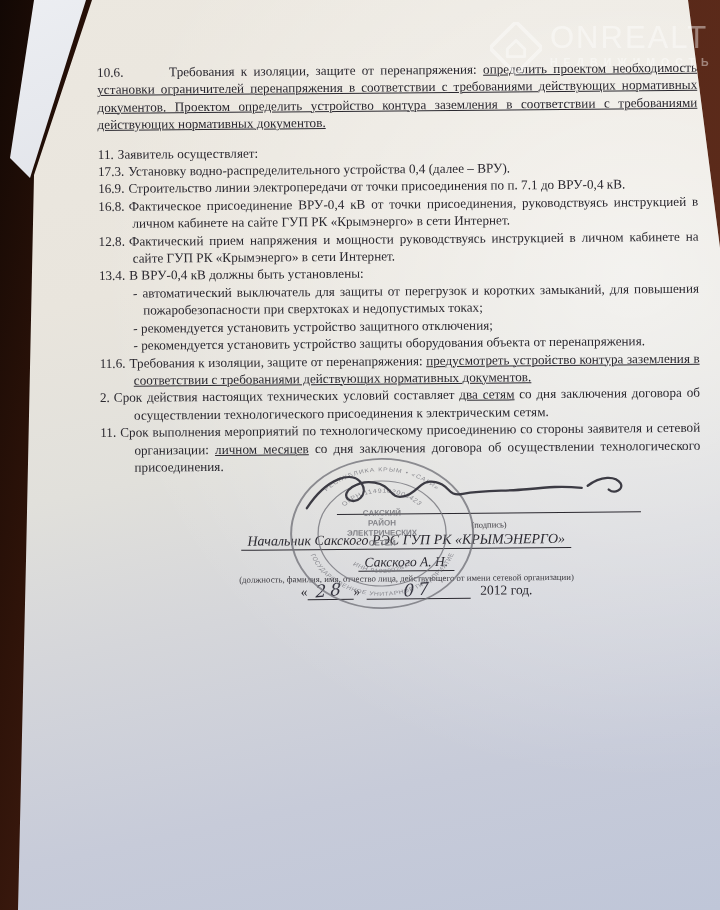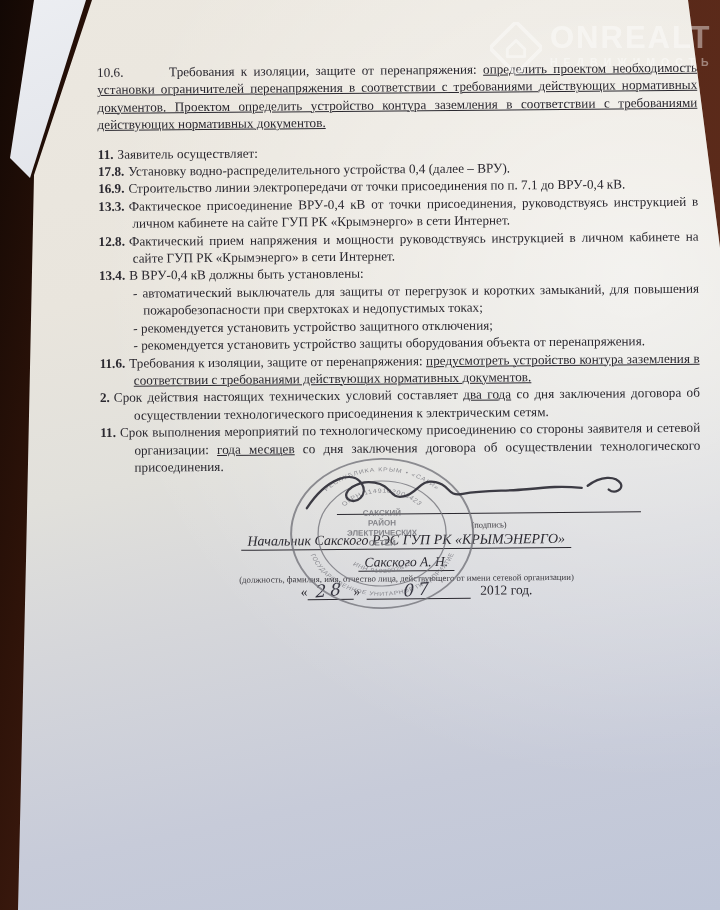--- a/index.html
+++ b/index.html
@@ -15,21 +15,21 @@
       linear-gradient(115deg,rgba(100,105,125,.30) 0%,rgba(100,105,125,0) 7%),
       radial-gradient(120% 90% at 88% 30%,rgba(255,255,255,.55),rgba(255,255,255,0) 62%),
       linear-gradient(168deg,#ece8e0 0%,#e9e5dd 30%,#e1e0db 48%,#d5d6da 63%,#c7cbd9 82%,#bfc6d8 100%);}
   .doc{position:absolute;left:97px;top:64px;width:600px;height:640px;
     transform:rotate(-0.5deg);transform-origin:0 0;
     color:#2b2930;font-size:13.2px;line-height:17.4px;}
   .p106{text-align:justify;margin:0 0 12px 0;}
   .num106{display:inline-block;width:72px;}
   .ul{text-decoration:underline;text-decoration-thickness:1.2px;}
   .item{padding-left:34px;text-indent:-34px;text-align:justify;}
-  .num{padding-right:4px;font-weight:bold;}
+  .num{padding-right:4px;}
   .sub{padding-left:44px;text-indent:-10px;text-align:justify;}
   
   .sig-rule{position:absolute;left:236px;top:452px;width:304px;border-top:1.4px solid #2b2930;}
   .sig-caption{position:absolute;left:236px;top:456px;width:304px;text-align:center;font-size:8.5px;color:#38363c;}
   .sig-title{position:absolute;left:120px;top:470px;width:370px;text-align:center;
     font-style:italic;font-size:14px;color:#2b2930;}
   .sig-title .uline,.sig-name .uline{border-bottom:1.4px solid #2b2930;padding:0 6px 1px 6px;}
   .sig-name{position:absolute;left:120px;top:492px;width:370px;text-align:center;
     font-style:italic;font-size:13.5px;color:#2b2930;}
   .sig-fine{position:absolute;left:60px;top:509px;width:490px;text-align:center;font-size:8.8px;color:#3a383e;}
@@ -38,50 +38,50 @@
   .blank.day{width:46px;}
   .blank.month{width:104px;margin:0 10px 0 6px;}
   .hand{font-family:"DejaVu Serif",serif;font-style:italic;font-size:17px;letter-spacing:4px;
     color:#33323e;display:inline-block;transform:rotate(-5deg) skewX(-6deg);}
   .stamp{position:absolute;left:186px;top:394px;width:190px;height:156px;opacity:.8;}
   .signature-svg{position:absolute;left:200px;top:406px;width:352px;height:58px;}
   
   .watermark{position:absolute;left:490px;top:22px;display:flex;align-items:flex-start;gap:8px;
     opacity:.42;color:#fff;font-family:"Liberation Sans",sans-serif;pointer-events:none;}
   .wm-logo{width:52px;height:52px;}
-  .wm-brand{font-size:31px;font-weight:bold;letter-spacing:2px;line-height:32px;}
+  .wm-brand{font-size:31px;font-weight:normal;letter-spacing:2px;line-height:32px;}
   .wm-tagline{font-size:10.5px;letter-spacing:6px;margin-top:2px;font-weight:bold;}
 </style>
 </head>
 <body>
 
 <div class="scene">
   <div class="under-sheet"></div>
   <div class="paper"></div>
 
   <div class="doc">
 
     <div class="p106"><span class="num106">10.6.</span><span>Требования к изоляции, защите от перенапряжения: </span><span class="ul">определить проектом необходимость установки ограничителей перенапряжения в соответствии с требованиями действующих нормативных документов. Проектом определить устройство контура заземления в соответствии с требованиями действующих нормативных документов.</span></div>
 
     <div class="item"><span class="num">11.</span><span>Заявитель осуществляет:</span></div>
-    <div class="item"><span class="num">17.8.</span><span>Установку водно-распределительного устройства 0,4 (далее – ВРУ).</span></div>
+    <div class="item"><span class="num">17.3.</span><span>Установку водно-распределительного устройства 0,4 (далее – ВРУ).</span></div>
     <div class="item"><span class="num">16.9.</span><span>Строительство линии электропередачи от точки присоединения по п. 7.1 до ВРУ-0,4 кВ.</span></div>
-    <div class="item"><span class="num">13.3.</span><span>Фактическое присоединение ВРУ-0,4 кВ от точки присоединения, руководствуясь инструкцией в личном кабинете на сайте ГУП РК «Крымэнерго» в сети Интернет.</span></div>
+    <div class="item"><span class="num">16.8.</span><span>Фактическое присоединение ВРУ-0,4 кВ от точки присоединения, руководствуясь инструкцией в личном кабинете на сайте ГУП РК «Крымэнерго» в сети Интернет.</span></div>
     <div class="item"><span class="num">12.8.</span><span>Фактический прием напряжения и мощности руководствуясь инструкцией в личном кабинете на сайте ГУП РК «Крымэнерго» в сети Интернет.</span></div>
     <div class="item"><span class="num">13.4.</span><span>В ВРУ-0,4 кВ должны быть установлены:</span></div>
 
     <div class="sub">- автоматический выключатель для защиты от перегрузок и коротких замыканий, для повышения пожаробезопасности при сверхтоках и недопустимых токах;</div>
     <div class="sub">- рекомендуется установить устройство защитного отключения;</div>
     <div class="sub">- рекомендуется установить устройство защиты оборудования объекта от перенапряжения.</div>
 
     <div class="item"><span class="num">11.6.</span><span>Требования к изоляции, защите от перенапряжения: </span><span class="ul">предусмотреть устройство контура заземления в соответствии с требованиями действующих нормативных документов.</span></div>
 
-    <div class="item"><span class="num">2.</span><span>Срок действия настоящих технических условий составляет </span><span class="ul">два года</span><span> со дня заключения договора об осуществлении технологического присоединения к электрическим сетям.</span></div>
+    <div class="item"><span class="num">2.</span><span>Срок действия настоящих технических условий составляет </span><span class="ul">два сетям</span><span> со дня заключения договора об осуществлении технологического присоединения к электрическим сетям.</span></div>
 
-    <div class="item"><span class="num">11.</span><span>Срок выполнения мероприятий по технологическому присоединению со стороны заявителя и сетевой организации: </span><span class="ul">года месяцев</span><span> со дня заключения договора об осуществлении технологического присоединения.</span></div>
+    <div class="item"><span class="num">11.</span><span>Срок выполнения мероприятий по технологическому присоединению со стороны заявителя и сетевой организации: </span><span class="ul">личном месяцев</span><span> со дня заключения договора об осуществлении технологического присоединения.</span></div>
 
     <div class="sig-rule"></div>
     <div class="sig-caption">(подпись)</div>
     <div class="sig-title"><span class="uline">Начальник Сакского РЭС ГУП РК «КРЫМЭНЕРГО»</span></div>
     <div class="sig-name"><span class="uline">Сакского А. Н.</span></div>
     <div class="sig-fine">(должность, фамилия, имя, отчество лица, действующего от имени сетевой организации)</div>
     <div class="sig-date"><span>«</span><span class="blank day"><span class="hand">28</span></span><span>»</span><span class="blank month"><span class="hand">07</span></span><span>2012 год.</span></div>
 
     <svg class="stamp" viewBox="0 0 190 156">
       <defs>

